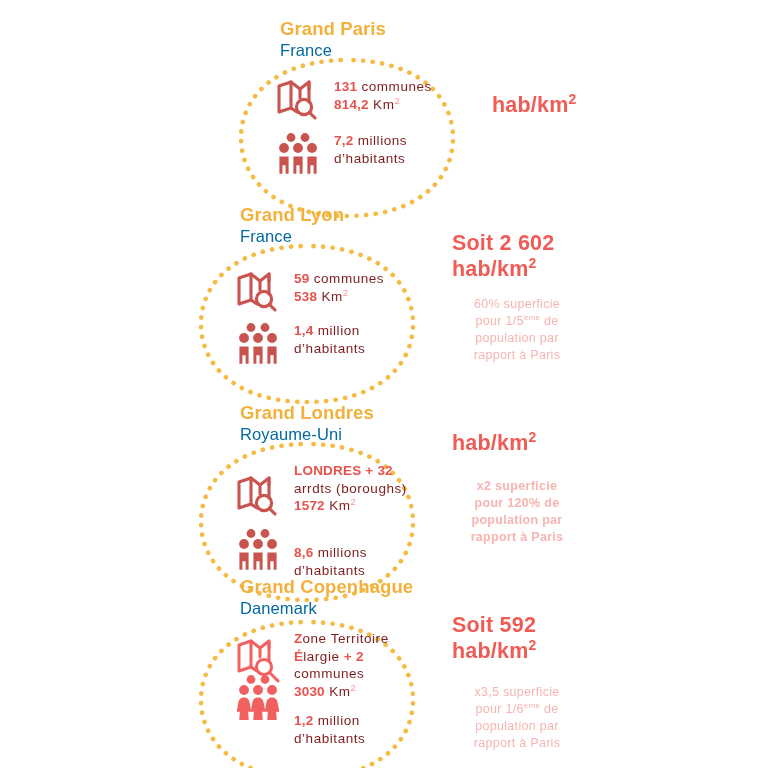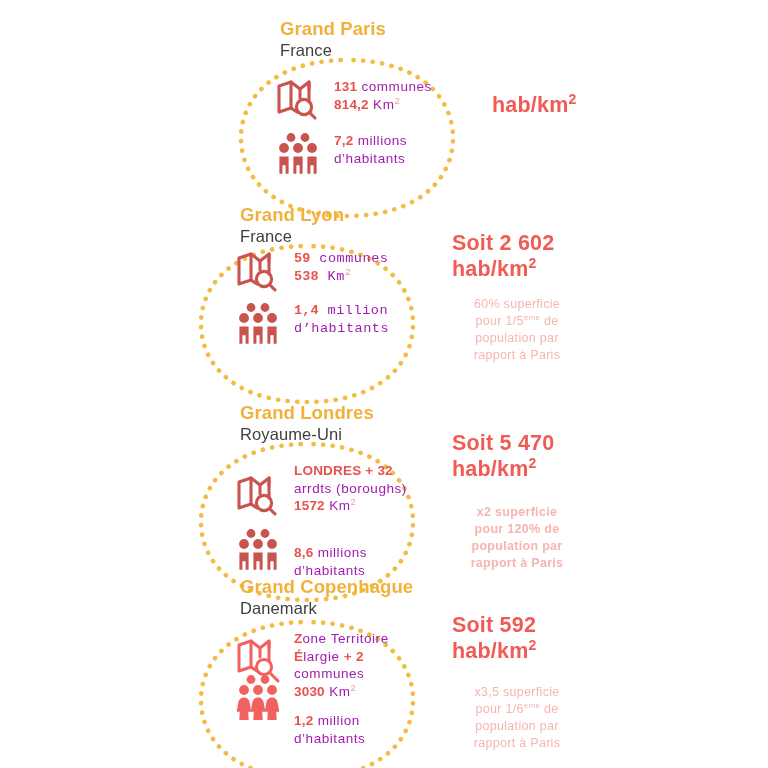--- a/index.html
+++ b/index.html
@@ -58,34 +58,34 @@
     font-size: 18.5px;
     font-weight: bold;
     color: #f2b13c;
     letter-spacing: 0.1px;
     line-height: 22px;
     white-space: nowrap;
   }
   .country-name {
     font-size: 16.5px;
     font-weight: normal;
-    color: #404040;
+    color: #0369a1;
     letter-spacing: 0.1px;
     line-height: 21px;
     white-space: nowrap;
   }
 
   
   .stats {
     position: absolute;
     left: 236px;
     z-index: 3;
   }
   .city-block.b0 .stats { top: 62px; }
-  .city-block.b1 .stats { top: 48px; font-family: Liberation Mono, monospace; }
+  .city-block.b1 .stats { top: 68px; }
   .city-block.b2 .stats { top: 58px; }
   .city-block.b3 .stats { top: 54px; }
 
   .stat-row {
     display: flex;
     align-items: flex-start;
   }
   .stat-icon {
     width: 58px;
     flex: 0 0 58px;
@@ -104,21 +104,21 @@
     color: #f29a95;
     letter-spacing: 0.55px;
     white-space: nowrap;
   }
   .stat-line b {
     font-weight: bold;
     color: #e8524d;
     letter-spacing: 0.2px;
   }
   .stat-line .unit {
-    color: #a21caf;
+    color: #7f1d1d;
     font-weight: normal;
   }
   sup { font-size: 9.5px; vertical-align: super; line-height: 0; }
 
   .row-gap-0 { margin-top: 10px; }
   .row-gap-1 { margin-top: 8px; }
   .row-gap-2 { margin-top: 10px; }
   .row-gap-3 { margin-top: 8px; }
 
   
@@ -342,21 +342,20 @@
         </span>
         <span class="stat-text" style="padding-top:18px;">
           <div class="stat-line"><b>8,6</b> <span class="unit">millions</span></div>
           <div class="stat-line"><span class="unit">d’habitants</span></div>
         </span>
       </div>
     </div>
 
     <div class="callout">
       <div class="callout-big">
-        <div>Soit 5 470</div>
         <div><span>hab/km</span><sup>2</sup></div>
       </div>
       <div class="callout-note" style="margin-top:22px;font-weight:bold;">
         <div>x2 superficie</div>
         <div>pour 120% de</div>
         <div>population  par</div>
         <div>rapport à Paris</div>
       </div>
     </div>
   </div>

